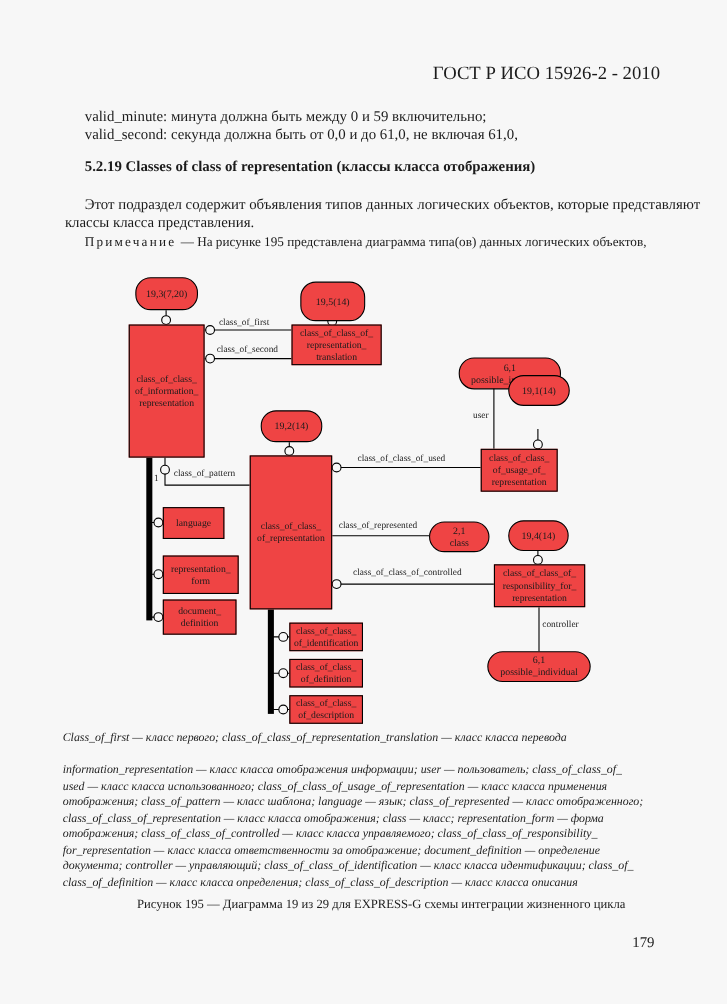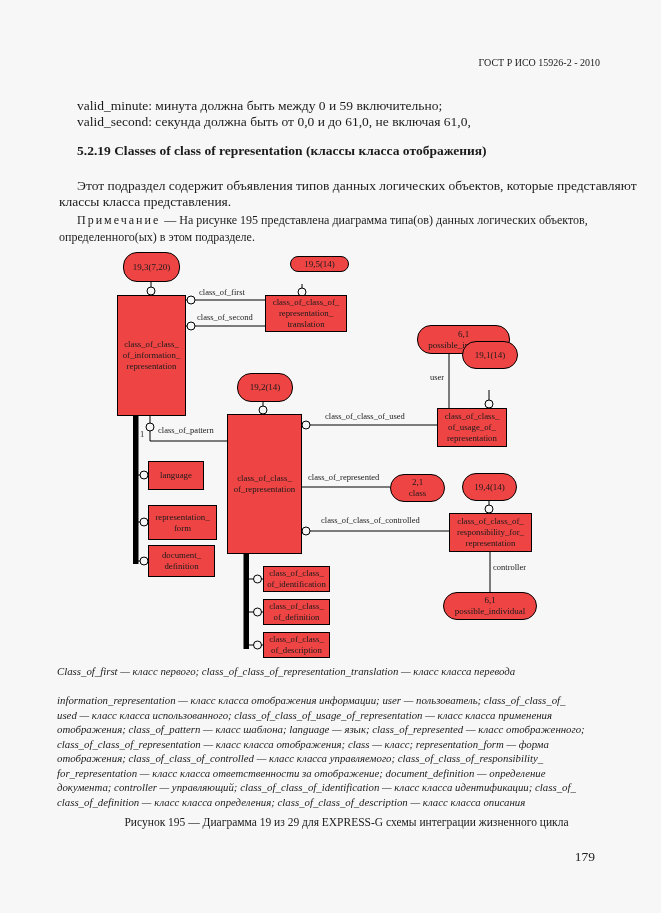--- a/index.html
+++ b/index.html
@@ -3,21 +3,21 @@
 <meta charset="utf-8">
 <style>
   html,body { margin:0; padding:0; background:#e9e9e9; }
   .page {
     position:relative; width:661px; height:913px; margin:0 auto;
     background:#f7f7f7; color:#1b1b1b; overflow:hidden;
     font-family:"Liberation Serif","DejaVu Serif",serif;
   }
   .t   { position:absolute; font-size:13.5px; white-space:nowrap; }
   .sm  { font-size:12px; }
-  .hdr { position:absolute; top:57px; right:61px; font-size:10px; white-space:nowrap; }
+  .hdr { position:absolute; top:57px; right:61px; font-size:17px; white-space:nowrap; }
   .heading { font-weight:bold; }
   .note-label { letter-spacing:2px; }
   .note-rest { margin-left:4px; }
   .pageno { position:absolute; top:849px; right:66px; font-size:13.5px; }
   .caption { position:absolute; left:0; right:0; top:816px; text-align:center; font-size:11.5px; white-space:nowrap;padding-left:32px; }
   .legend-line { position:absolute; left:57px; font-size:10.8px; font-style:italic; white-space:nowrap; }
   
   .diagram { position:absolute; left:0; top:0; width:661px; height:913px; }
   .diagram svg { position:absolute; left:0; top:0; }
   .b, .ov {
@@ -40,21 +40,20 @@
   <div class="t" style="left:77px;top:114px">valid_second: секунда должна быть от 0,0 и до 61,0, не включая 61,0,</div>
 
   <div class="t heading" style="left:77px;top:143px">5.2.19 Classes of class of representation (классы класса отображения)</div>
 
   <div class="t" style="left:77px;top:178px">Этот подраздел содержит объявления типов данных логических объектов, которые представляют</div>
   <div class="t" style="left:59px;top:194px">классы класса представления.</div>
 
   <div class="t sm" style="left:77px;top:213px">
     <span class="note-label">Примечание</span><span class="note-rest">— На рисунке 195 представлена диаграмма типа(ов) данных логических объектов,</span>
   </div>
-  <div class="t sm" style="left:59px;top:230px">определенного(ых) в этом подразделе.</div>
 
   <div class="diagram">
     <svg width="661" height="913" viewBox="0 0 661 913">
 
       <path d="M151,282 V295 M302,284 V296 M186,300 H265 M186,326 H265 M263,402 V414 M302,425 H437 M449,353 V408 M489,390 V408 M302,487 H390 M302,531 H449 M489,501 V513 M490,552 V592 M150,416 V441 H227" fill="none" stroke="#000" stroke-width="1"></path>
 
       <path d="M136,475 H148 M136,522 H148 M136,561 H148 M248,579 H263 M248,612 H263 M248,645 H263" fill="none" stroke="#000" stroke-width="1"></path>
 
       <rect x="133" y="416" width="5.5" height="148" fill="#000"></rect>
       <rect x="243.5" y="554" width="5.5" height="95" fill="#000"></rect>
@@ -73,21 +72,21 @@
         <circle cx="144" cy="475" r="4"></circle>
           <circle cx="144" cy="522" r="4"></circle>
         <circle cx="144" cy="561" r="4"></circle>
           <circle cx="257.5" cy="579" r="4"></circle>
         <circle cx="257.5" cy="612" r="4"></circle>
           <circle cx="257.5" cy="645" r="4"></circle>
       </g>
     </svg>
 
     <div class="ov" style="left:123px;top:252px;width:57px;height:30px">19,3(7,20)</div>
-    <div class="ov" style="left:290px;top:256px;width:59px;height:16px">19,5(14)</div>
+    <div class="ov" style="left:273px;top:256px;width:59px;height:36px">19,5(14)</div>
     <div class="ov" style="left:237px;top:373px;width:56px;height:29px">19,2(14)</div>
     <div class="ov" style="left:417px;top:325px;width:93px;height:29px">6,1
 possible_individual</div>
     <div class="ov" style="left:462px;top:341px;width:56px;height:28px">19,1(14)</div>
     <div class="ov" style="left:390px;top:474px;width:55px;height:28px">2,1
 class</div>
     <div class="ov" style="left:462px;top:473px;width:55px;height:28px">19,4(14)</div>
     <div class="ov" style="left:443px;top:592px;width:94px;height:28px">6,1
 possible_individual</div>
 

